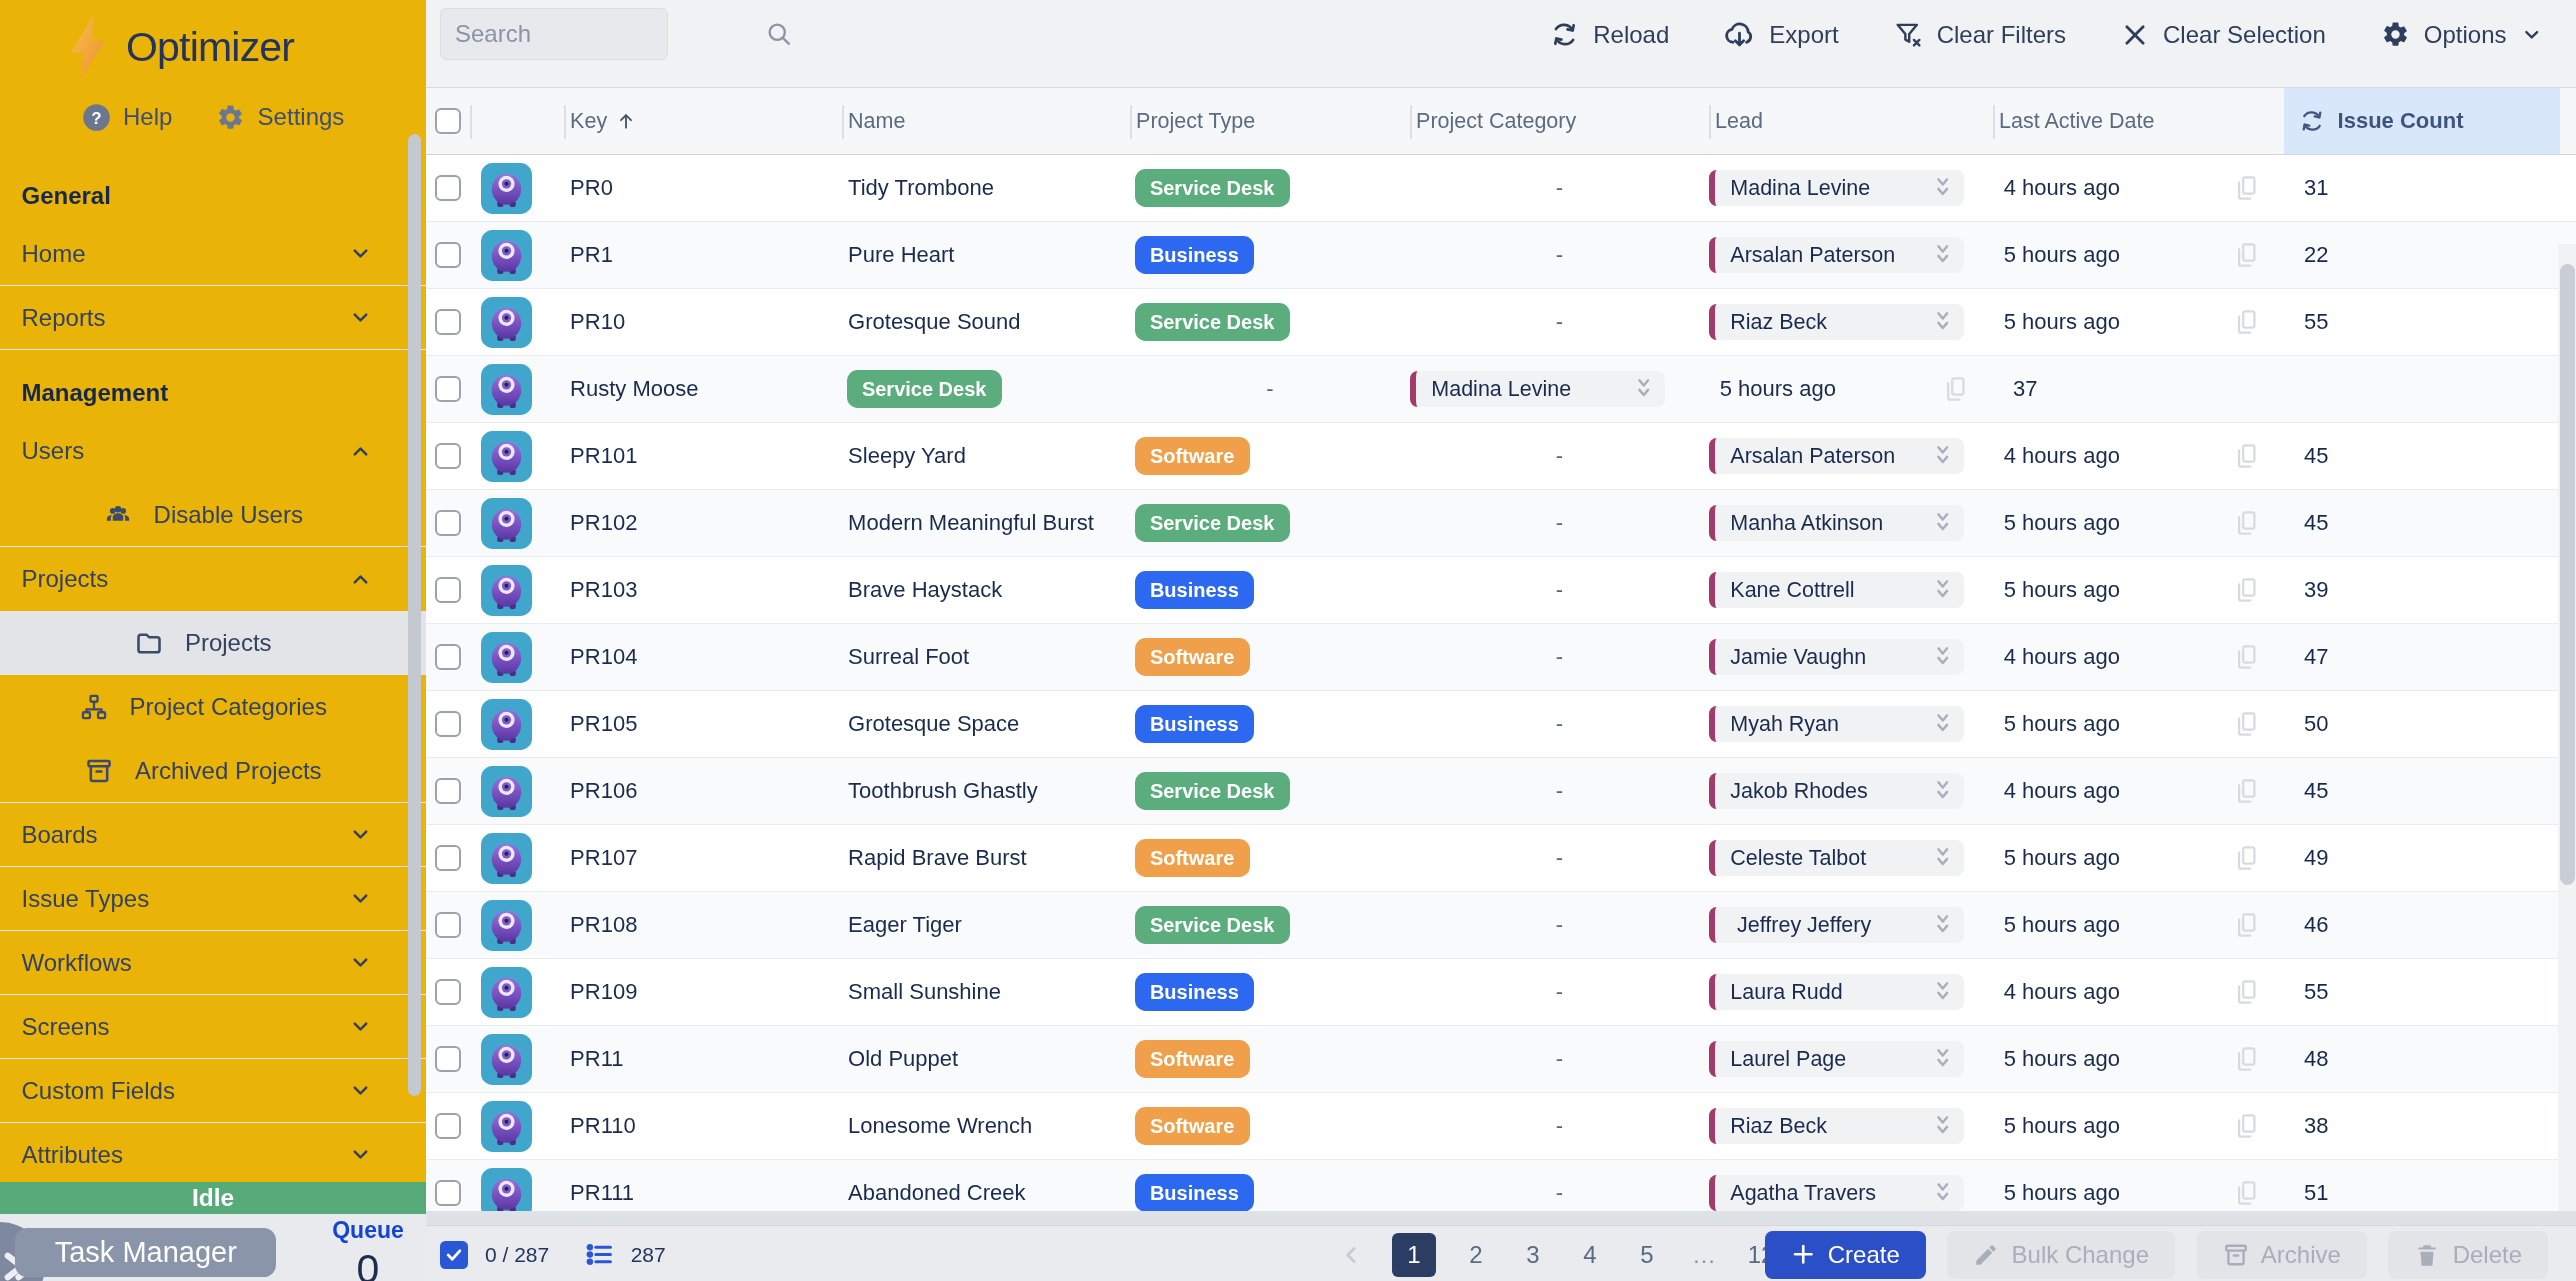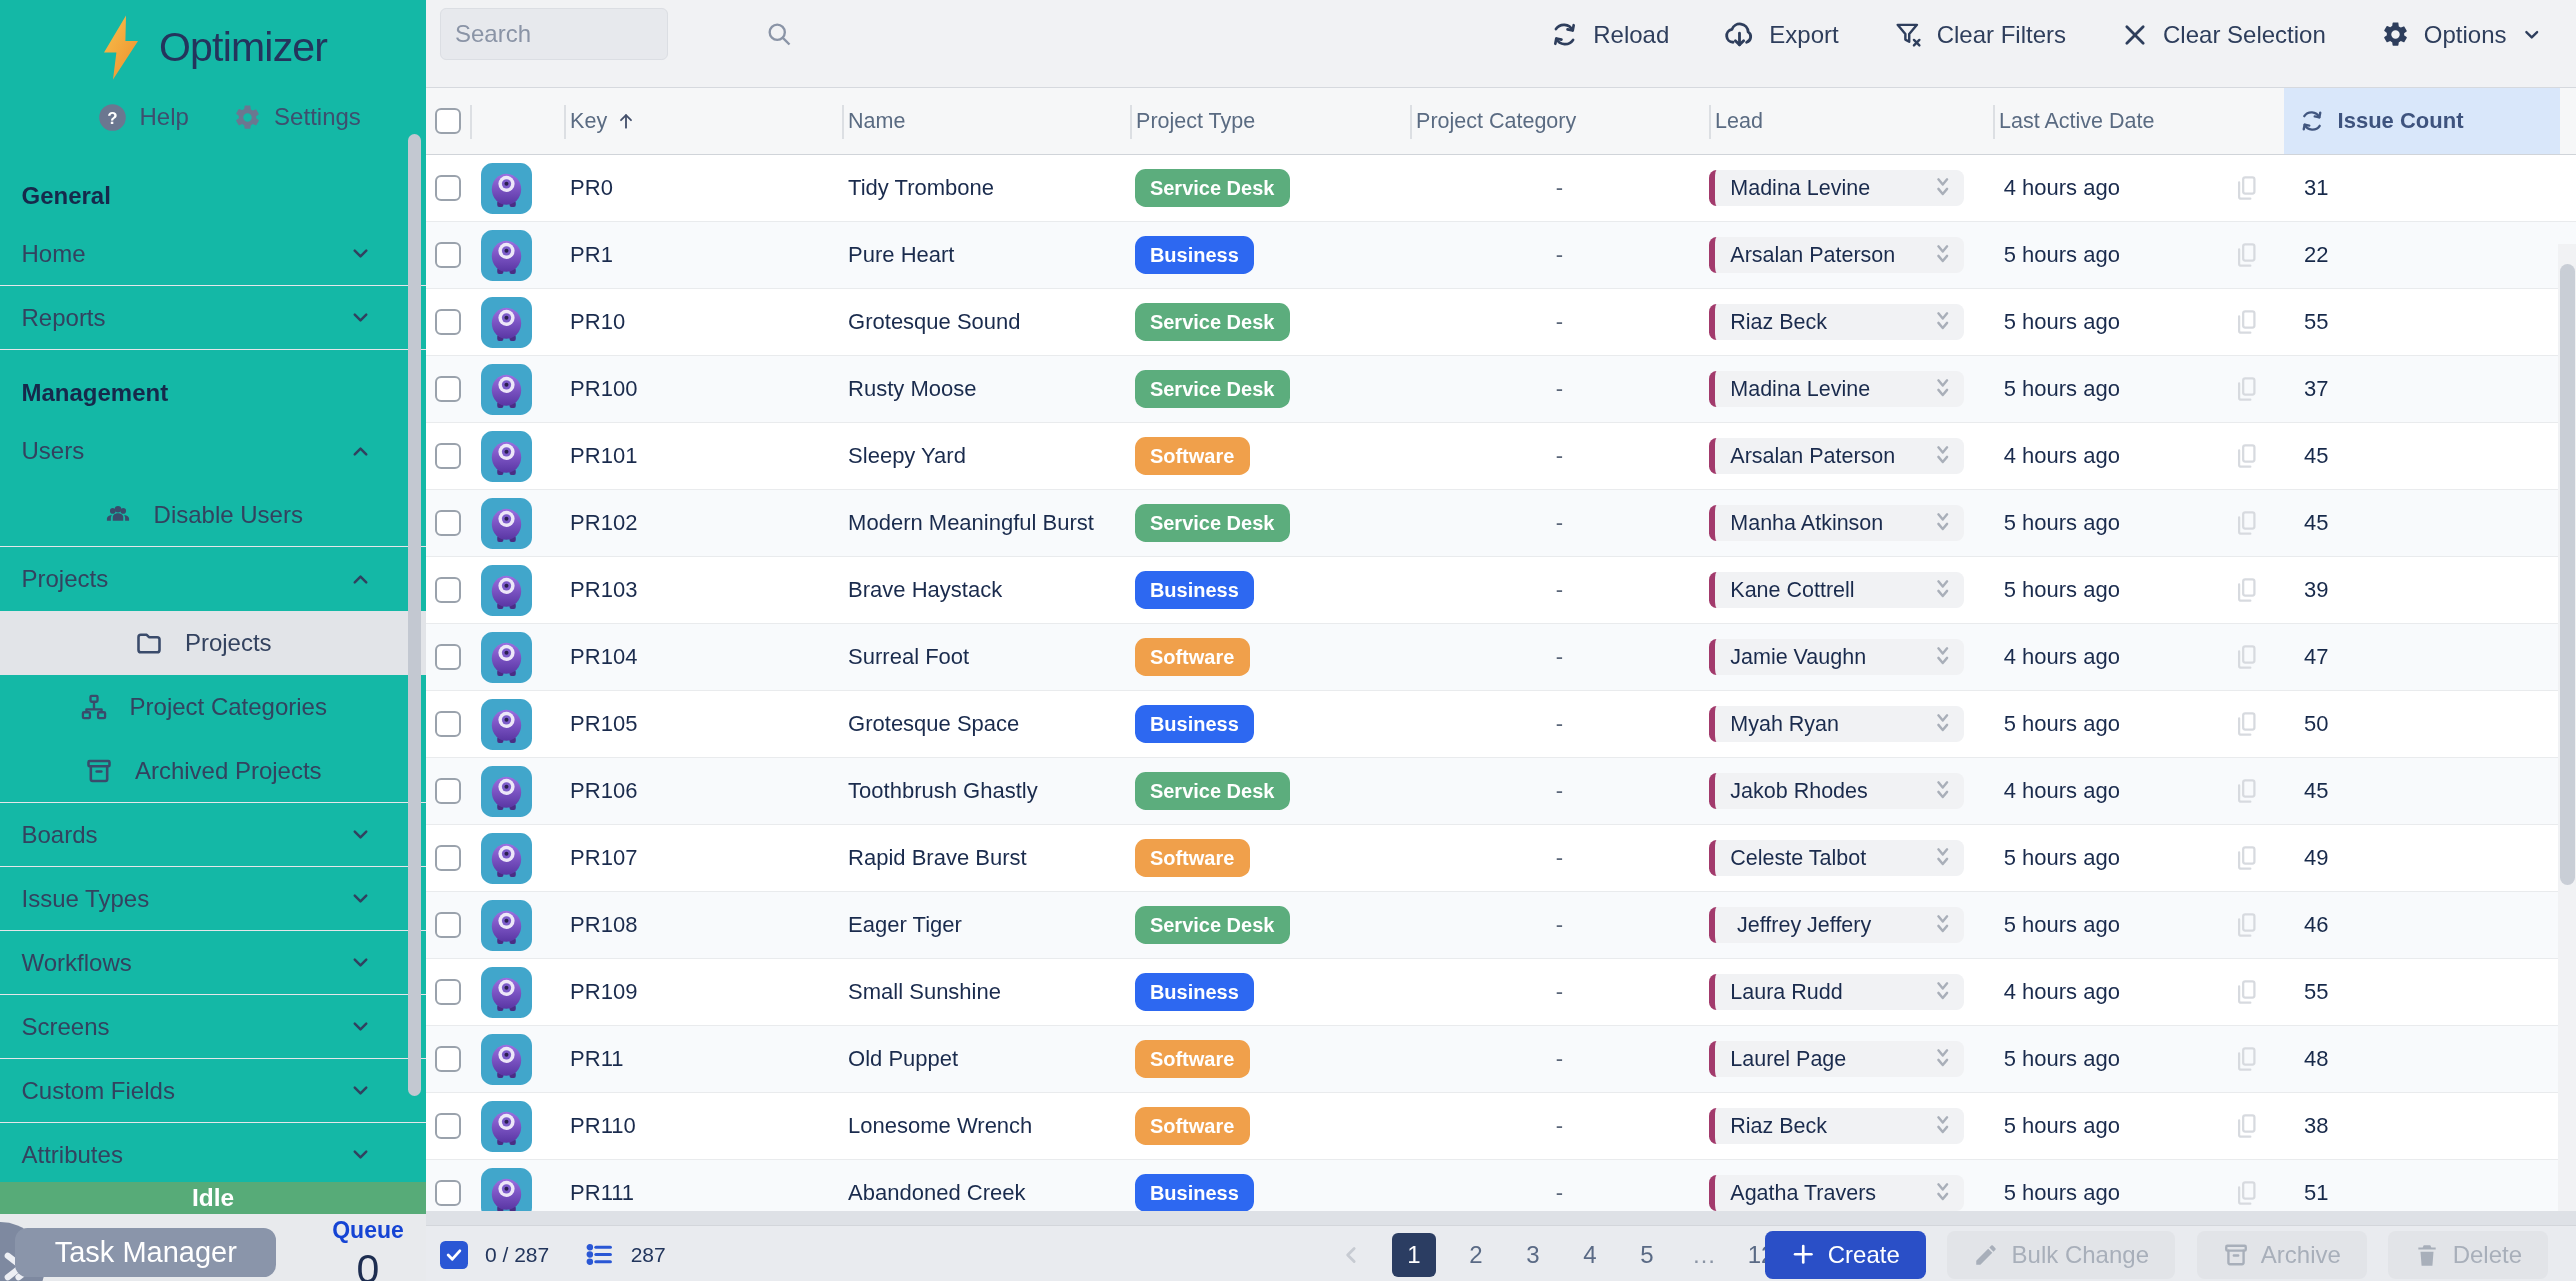--- a/index.html
+++ b/index.html
@@ -1,21 +1,21 @@
 <!DOCTYPE html>
 <html style="font-size:12.3px"><head>
 <meta charset="utf-8">
 <style>
   * { margin:0; padding:0; box-sizing:border-box; }
   html,body { width:2576px; height:1282px; overflow:hidden; }
   body { font-family:"Liberation Sans","DejaVu Sans",sans-serif; background:#F1F2F4; position:relative; color:#1A2B4D; }
   svg { display:block; }
 
   
-  .sidebar { position:absolute; left:0; top:0; width:426px; height:1264px; background:#14b8a6;padding-left:33px; }
+  .sidebar { position:absolute; left:0; top:0; width:426px; height:1264px; background:#eab308; }
   .logo-row { display:flex; align-items:center; padding:10.7px 0 0 64px; height:84px; }
   .logo-text { font-size:41px; font-weight:500; color:#24345C; letter-spacing:-0.8px; margin-left:14px; }
   .help-row { display:flex; justify-content:center; align-items:center; gap:44px; height:54px; margin-top:6.1px; }
   .hs-btn { display:flex; align-items:center; gap:12.3px; cursor:pointer; }
   .hs-btn span.lbl { font-size:24px; color:#3E4E6E; }
   .nav { position:absolute; top:153px; left:0; width:426px; }
   .nav-heading { height:69px; display:flex; align-items:flex-end; padding:0 0 12.3px 21.5px; font-size:24px; font-weight:bold; color:#16294B; }
   .nav-item { height:64px; display:flex; align-items:center; padding:0 54px 0 21.5px; font-size:24px; color:#33425F; cursor:pointer; }
   .nav-item .chev { margin-left:auto; }
   .nav-sub { height:64px; display:flex; align-items:center; gap:21.5px; padding:0 54px 0 35px; font-size:24px; color:#33425F; cursor:pointer;justify-content:center; }
@@ -560,23 +560,20 @@
               <rect width="66" height="66" rx="15" fill="#41A6CB"></rect>
               <rect x="21" y="49" width="8" height="8" rx="2.5" fill="#4A2D85"></rect>
               <rect x="37" y="49" width="8" height="8" rx="2.5" fill="#4A2D85"></rect>
               <ellipse cx="33" cy="34" rx="19" ry="20" fill="url(#avgrad)"></ellipse>
               <circle cx="33" cy="27" r="10.5" fill="#EDE7F8"></circle>
               <circle cx="33" cy="27" r="6" fill="#7C5CC9"></circle>
               <circle cx="33" cy="27" r="2.6" fill="#2A1F4E"></circle>
             </svg>
       </span>
     </div>
-    <div class="cell ck">
-          <span class="c-key">PR100</span>
-        </div>
     <div class="cell cn">
           <span class="c-name">Rusty Moose</span>
         </div>
     <div class="cell ct">
           <span class="badge c-badge" style="background: rgb(92, 173, 125);">Service Desk</span>
         </div>
     <div class="cell cg">
           <span class="c-cat">-</span>
         </div>
     <div class="cell cl">

